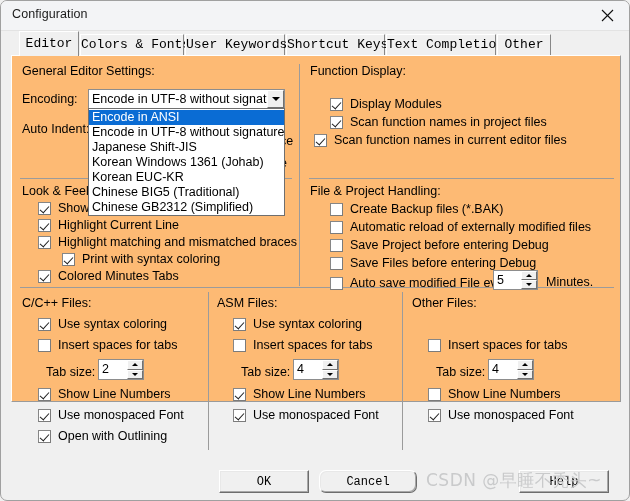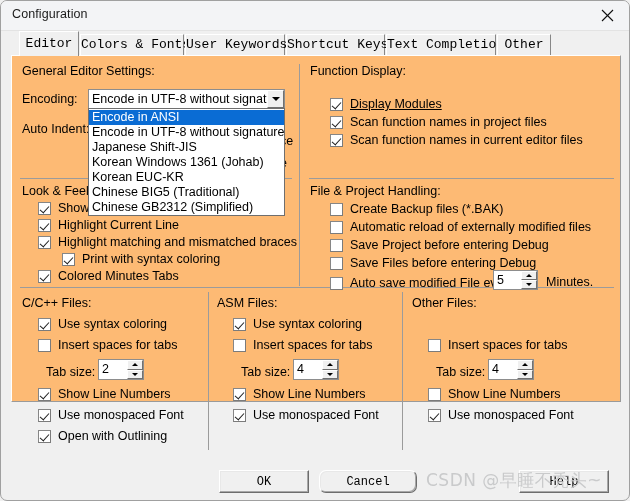--- a/index.html
+++ b/index.html
@@ -396,29 +396,29 @@
           <span class="cbox checked"></span>
           <span class="chk-label">Print with syntax coloring</span>
         </div>
         <div class="chk-row" style="left:26px; top:213px;">
           <span class="cbox checked"></span>
           <span class="chk-label">Colored Minutes Tabs</span>
         </div>
 
         <div class="grp-title" style="left:298px; top:8px;">Function Display:</div>
 
-        <div class="chk-row" style="left:318px; top:41px;text-decoration:underline;">
+        <div class="chk-row" style="left:318px; top:41px;">
           <span class="cbox checked"></span>
           <span class="chk-label">Display Modules</span>
         </div>
         <div class="chk-row" style="left:318px; top:59px;">
           <span class="cbox checked"></span>
           <span class="chk-label">Scan function names in project files</span>
         </div>
-        <div class="chk-row" style="left:318px; top:77px;">
+        <div class="chk-row" style="left:302px; top:77px;">
           <span class="cbox checked"></span>
           <span class="chk-label">Scan function names in current editor files</span>
         </div>
 
         <div class="grp-title" style="left:298px; top:128px;">File &amp; Project Handling:</div>
 
         <div class="chk-row" style="left:318px; top:146px;">
           <span class="cbox"></span>
           <span class="chk-label">Create Backup files (*.BAK)</span>
         </div>

